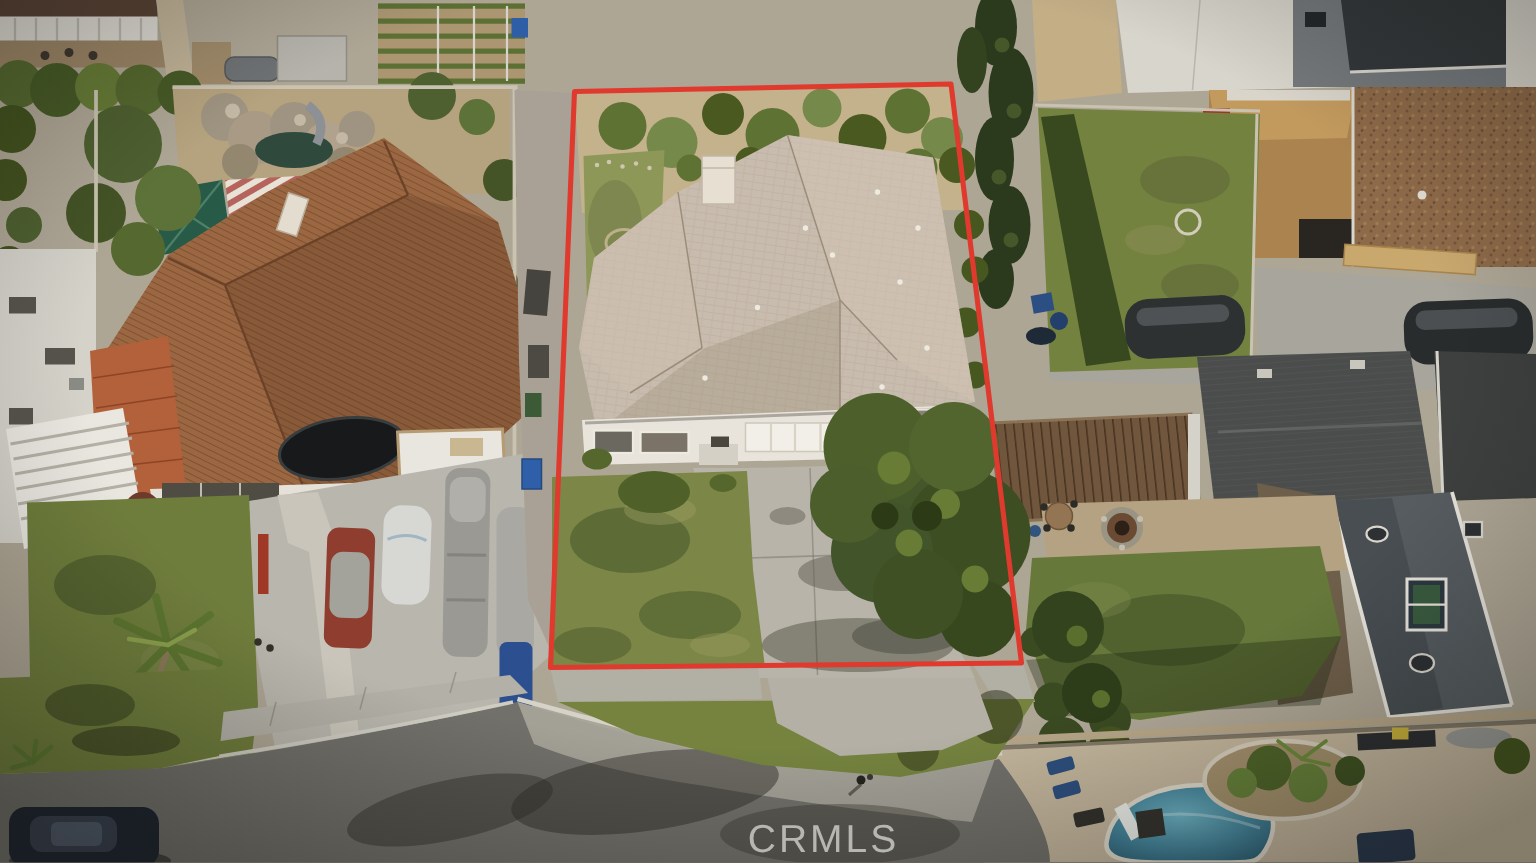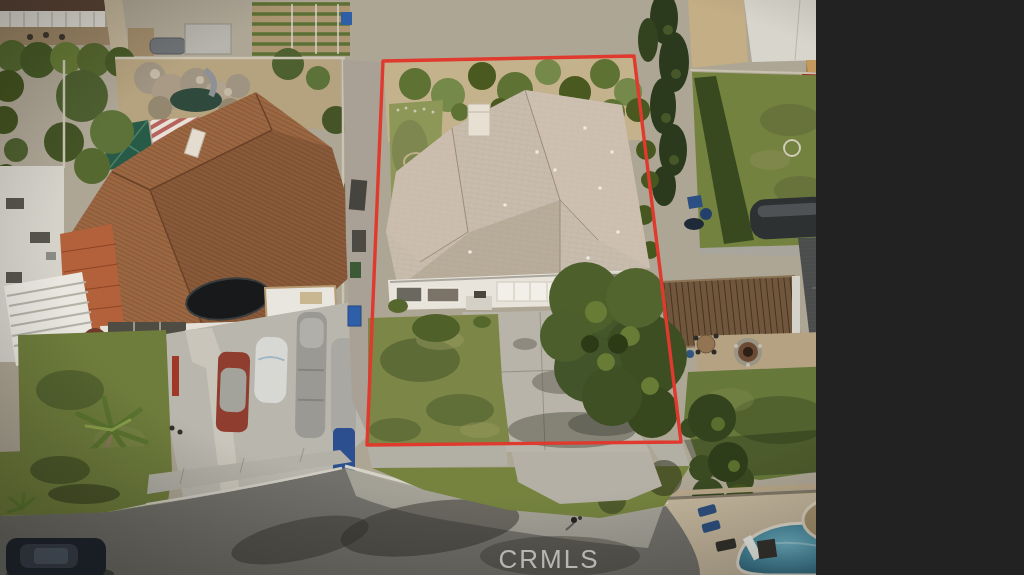--- a/index.html
+++ b/index.html
@@ -1,16 +1,16 @@
 <!DOCTYPE html>
 <html><head>
 <meta charset="utf-8">
 <style>
   html,body{margin:0;padding:0;background:#222;}
-  .stage{position:relative;width:816px;height:575px;overflow:hidden;background:#a9a094;
+  .stage{position:relative;width:1024px;height:575px;overflow:hidden;background:#a9a094;
          font-family:"Liberation Sans",sans-serif;}
   .stage svg{position:absolute;left:0;top:0;display:block;}
   .boundary{fill:none;stroke:#e0392e;stroke-width:3.4;stroke-linejoin:round;}
   .watermark{font-family:"Liberation Sans",sans-serif;font-size:26px;letter-spacing:2px;
              fill:#dcdcd8;opacity:.74;font-weight:400;}
 </style>
 </head>
 <body>
 
 <div class="stage">

